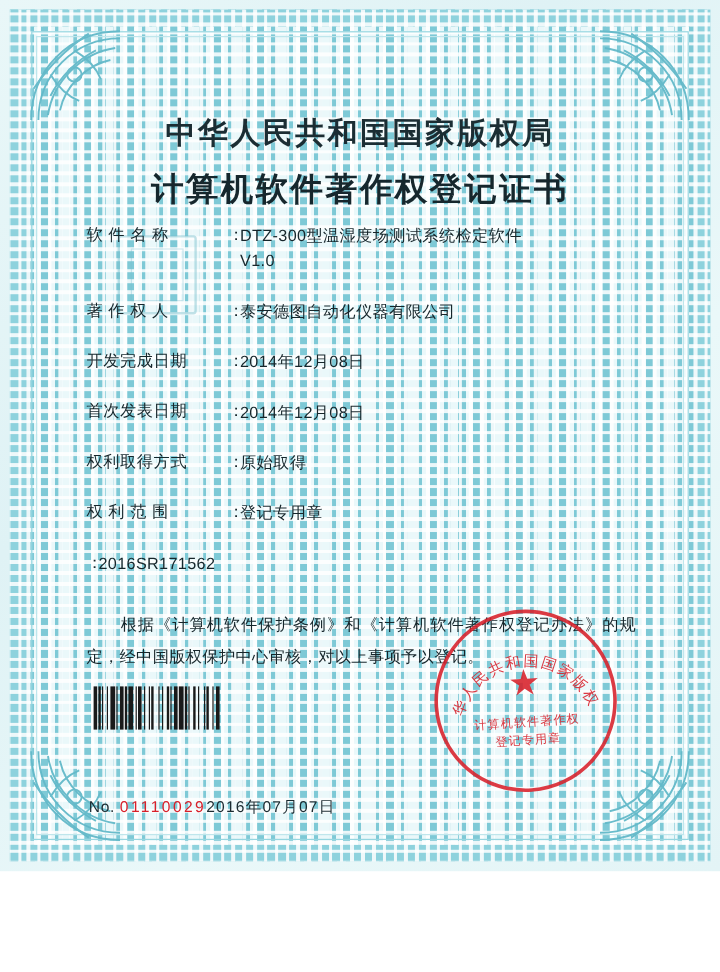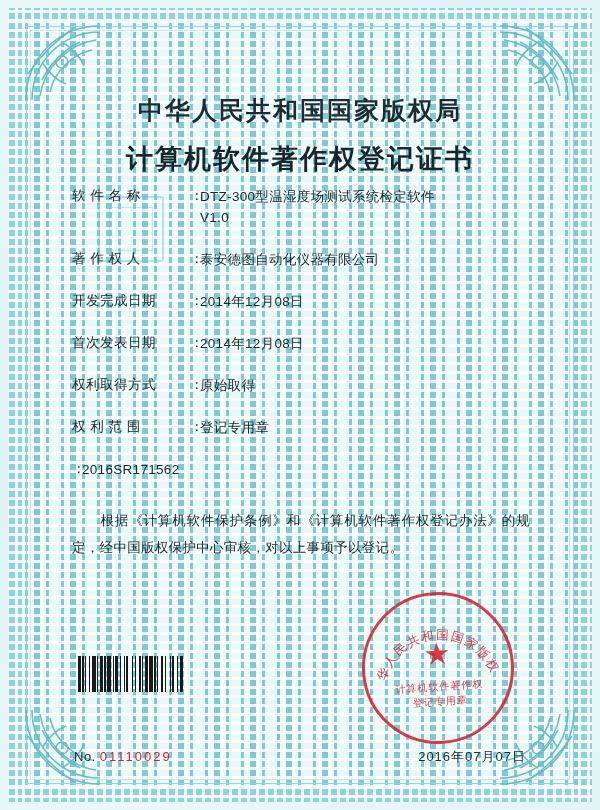--- a/index.html
+++ b/index.html
@@ -9,21 +9,21 @@
   }
   body {
     width: 600px;
     height: 810px;
     font-family: "Liberation Sans", sans-serif;
   }
 
   .certificate {
     position: relative;
     width: 600px;
-    height: 810px;
+    height: 726px;
     background: linear-gradient(135deg, #e9f7f8 0%, #dff2f5 35%, #eaf8f9 65%, #e3f4f6 100%);
     overflow: hidden;
     box-sizing: border-box;
   }
 
   
   .border-outer {
     position: absolute;
     left: 8px; top: 8px; right: 8px; bottom: 8px;
     border: 14px solid transparent;
@@ -222,21 +222,20 @@
     font-size: 12.5px;
     fill: #d8202a;
     letter-spacing: 1.6px;
   }
 
   .footer {
     position: absolute;
     left: 44px; right: 44px;
     bottom: 44px;
     display: flex;
-    justify-content: space-between;
     align-items: baseline;
     font-size: 13px;
     color: #1b2b31;
     padding: 0 30px;
   }
   .serial { letter-spacing: .5px; }
   .serial .num { color: #d8202a; letter-spacing: 2px; }
   .issue-date { letter-spacing: 1px; }
 </style>
 </head>

